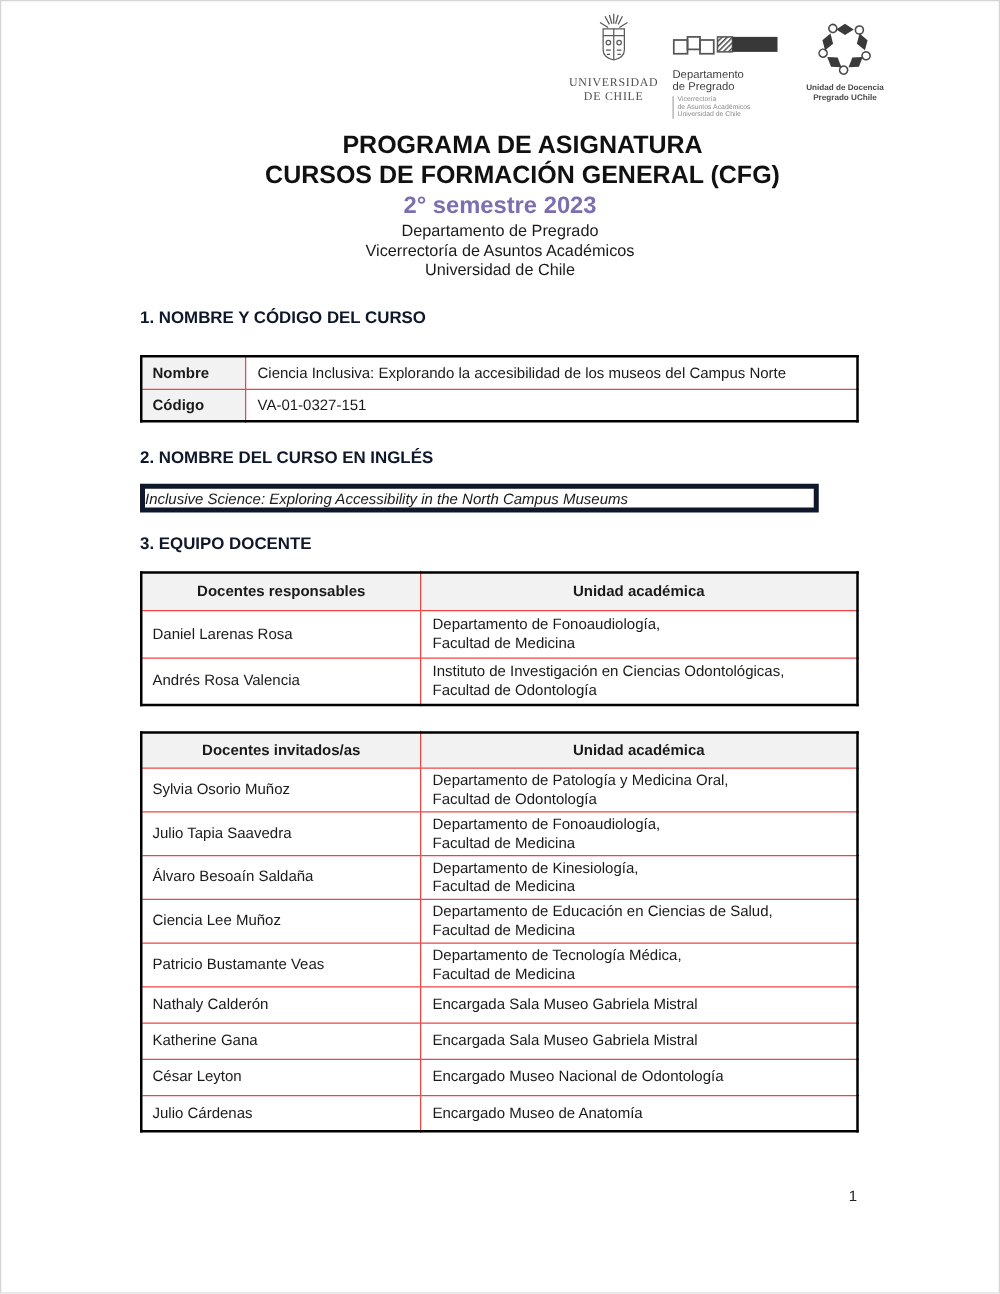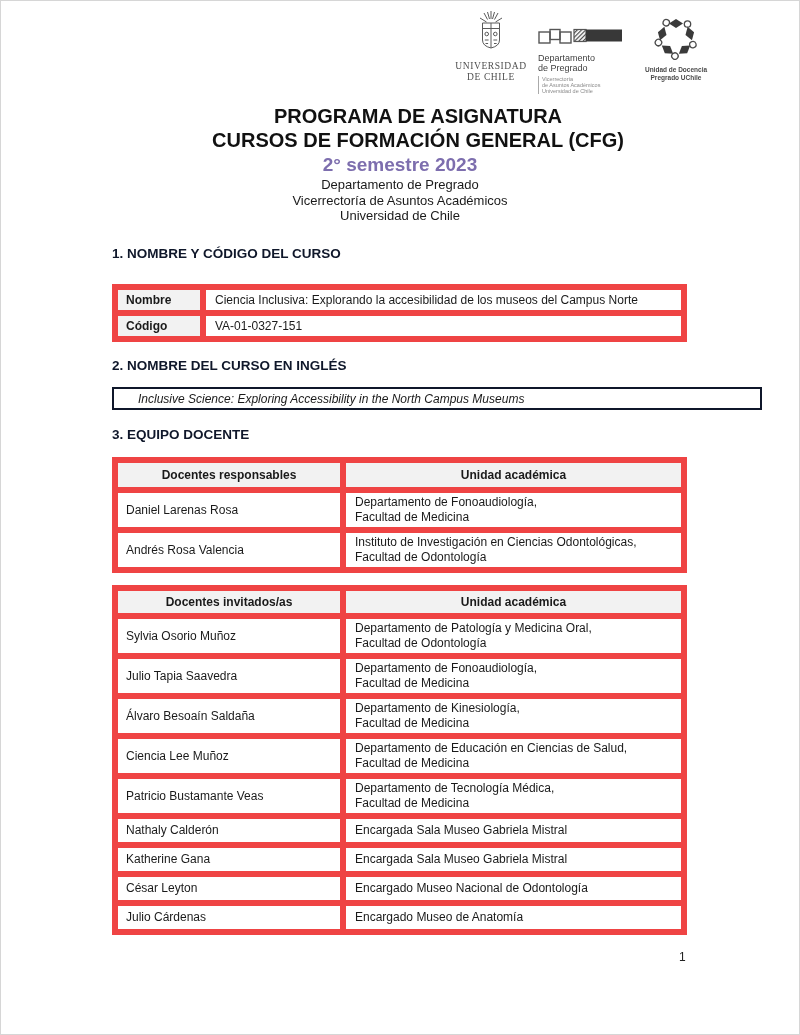--- a/index.html
+++ b/index.html
@@ -28,31 +28,31 @@
   .title-line { font-size:20px; font-weight:bold; line-height:24px; color:#111;margin-left:36px; }
   .semester { font-size:19px; font-weight:bold; line-height:25px; color:#7D6EAE; }
   .sub-line { font-size:13px; line-height:15.5px; color:#1a1a1a; }
 
   
   .section-heading { position:absolute; left:112px; font-size:13.5px; font-weight:bold; color:#0f172a; }
   .h1 { top:246px; } .h2 { top:358px; } .h3 { top:427px; }
 
   table { border-collapse:collapse; table-layout:fixed; width:575px; font-size:12px; color:#1a1a1a;
     position:absolute; left:112px; border:2px solid #000; }
-  td, th { border:6px solid #ef4444; overflow:hidden; }
+  td, th { border:1px solid #ef4444; overflow:hidden; }
   th { background:#f2f2f2; font-weight:bold; text-align:center; font-size:12px; }
 
   .tbl-codes { top:284px; }
   .tbl-codes tr { height:26px; }
   .tbl-codes td.lbl { width:74px; background:#f2f2f2; font-weight:bold; padding:0 0 0 8px; }
   .tbl-codes td.val { padding:0 0 0 9px; }
 
-  .english-box { position:absolute; top:387px; left:112px; width:650px; height:23px;
-    border:2px solid #0f172a; box-sizing:border-box; display:flex; align-items:center;
-    font-size:12px; font-style:italic; padding-left:24px; }
+  .english-box { position:absolute; top:387px; left:112px; width:543px; height:23px;
+    border:4px solid #0f172a; box-sizing:border-box; display:flex; align-items:center;
+    font-size:12px; font-style:italic; padding-left:0; }
 
   .tbl-resp { top:457px; }
   .tbl-resp tr.hdr { height:30px;padding-left:40px; }
   .tbl-resp tr.row { height:38px; }
   .tbl-inv { top:585px; }
   .tbl-inv tr.hdr { height:28px; }
   .tbl-inv tr.one { height:29px; }
   .col-name { width:220px; }
   td.name { padding:2px 4px 2px 8px; line-height:15px; }
   td.unit { padding:2px 4px 2px 9px; line-height:15px; }

